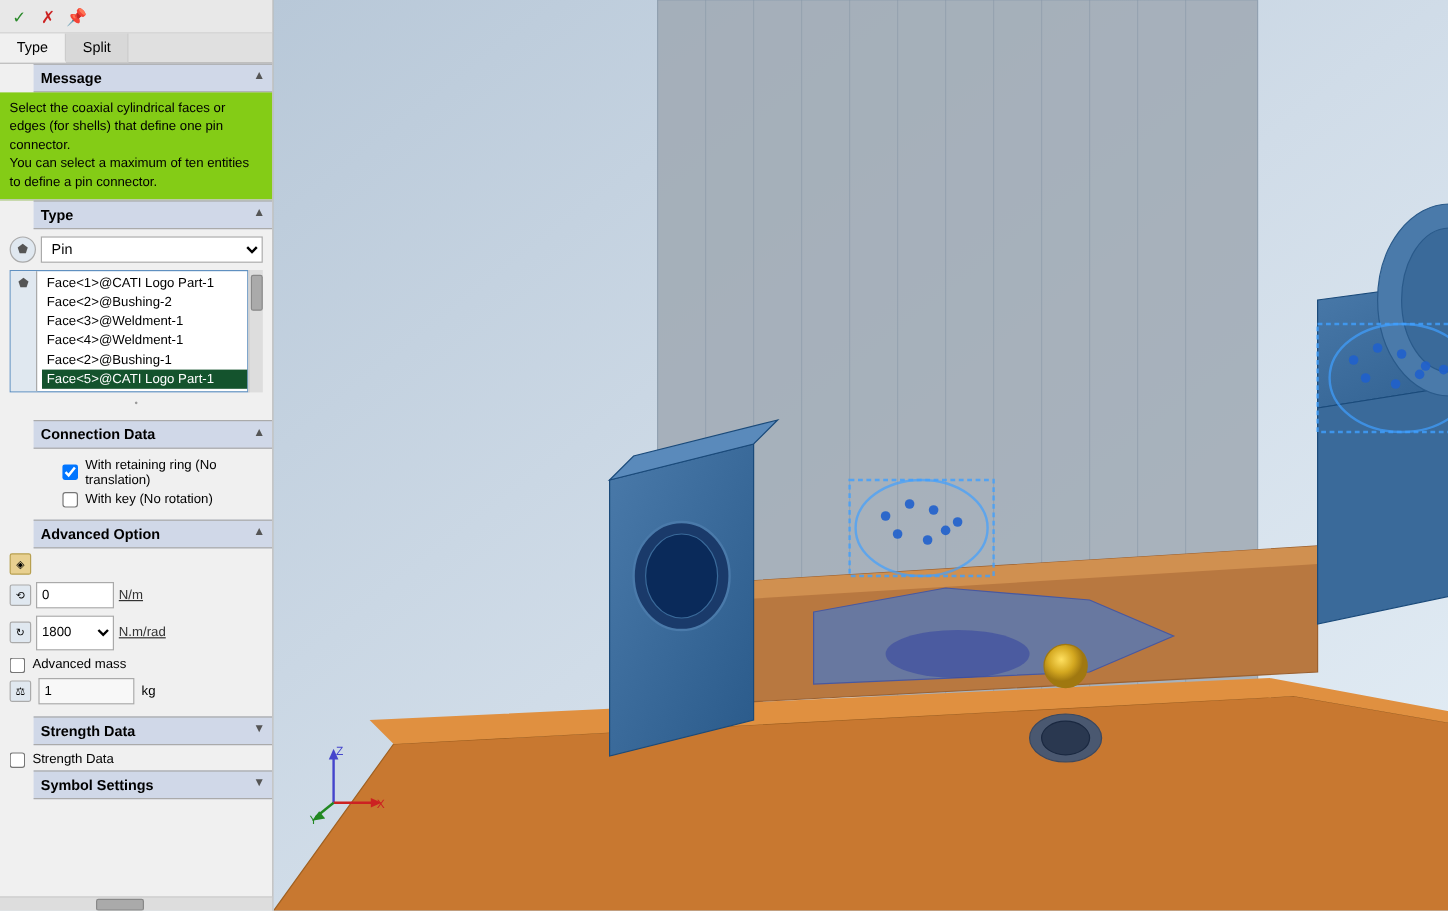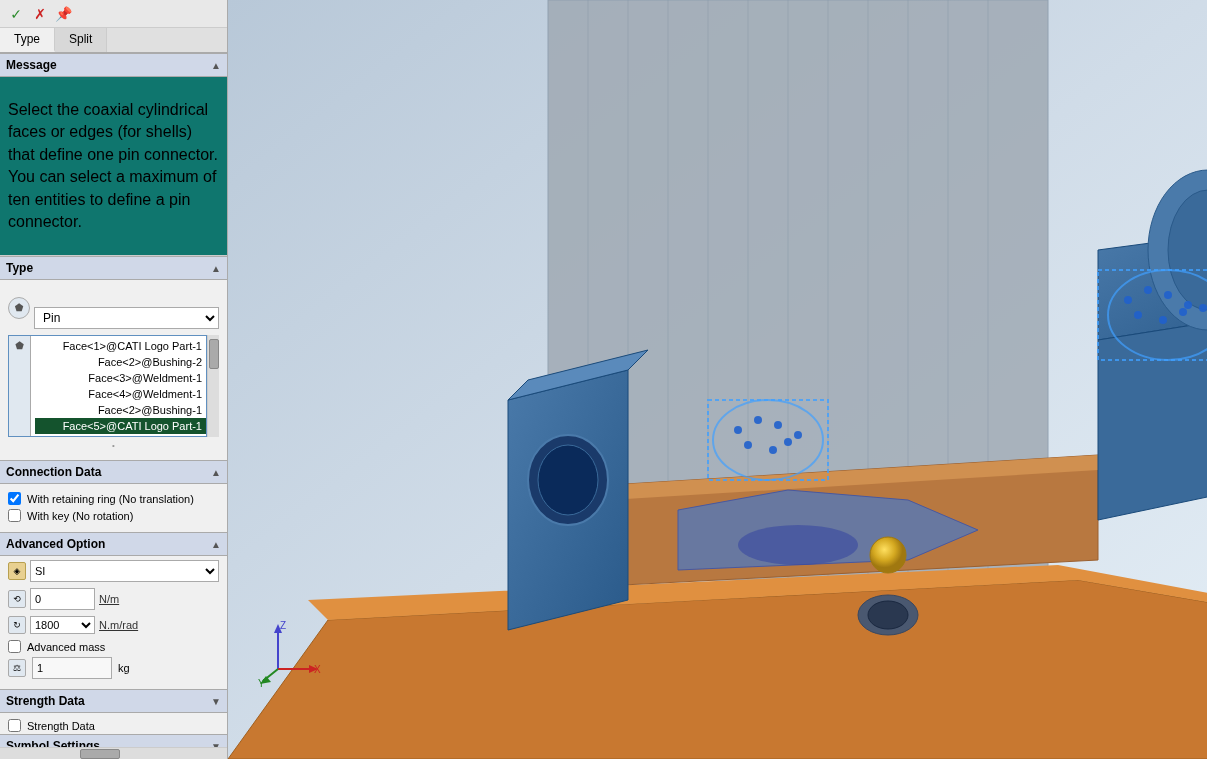--- a/index.html
+++ b/index.html
@@ -59,41 +59,42 @@
     
     .panel-content {
       flex: 1;
       overflow-y: auto;
       overflow-x: hidden;
     }
 
     
     .section-header {
       display: flex;
-      align-items: center;
+      align-items: flex-start;
       justify-content: space-between;
       background: #d0d8e8;
       padding: 4px 6px;
       font-weight: bold;
       font-size: 12px;
       border-top: 1px solid #aaa;
       border-bottom: 1px solid #aaa;
       cursor: pointer;
       user-select: none;
+      margin-left: 28px;
     }
     .section-header .chevron {
       font-size: 10px;
       color: #555;
     }
 
     
     .message-box {
-      background: #0f766e;
-      padding: 22px 8px;
-      font-size: 16px;
+      background: #84cc16;
+      padding: 6px 8px;
+      font-size: 11px;
       line-height: 1.4;
       color: #000;
       border-bottom: 1px solid #ccc;
     }
 
     
     .type-section {
       padding: 6px 8px;
     }
     .type-row {
@@ -112,21 +113,20 @@
       color: #555;
       flex-shrink: 0;
     }
     .type-select {
       flex: 1;
       height: 22px;
       font-size: 12px;
       border: 1px solid #aaa;
       background: white;
       padding: 0 4px;
-      margin-top: 21px;
     }
 
     
     .face-list {
       border: 1px solid #6090c0;
       background: white;
       margin: 0 6px 6px 6px;
       min-height: 100px;
       font-size: 11px;
     }
@@ -149,21 +149,20 @@
     .face-list-items {
       flex: 1;
       padding: 2px 0;
     }
     .face-item {
       padding: 2px 4px;
       cursor: pointer;
       white-space: nowrap;
       overflow: hidden;
       text-overflow: ellipsis;
-      text-align: right;
     }
     .face-item.selected {
       background: #14532d;
       color: white;
     }
 
     
     .scrollbar-vert {
       width: 12px;
       background: #ddd;
@@ -177,20 +176,21 @@
       border: 1px solid #888;
       position: absolute;
       top: 4px;
       left: 1px;
       border-radius: 2px;
     }
 
     
     .connection-section {
       padding: 4px 8px 6px 8px;
+      margin-left: 44px;
     }
     .checkbox-row {
       display: flex;
       align-items: center;
       gap: 6px;
       margin: 4px 0;
       font-size: 11px;
     }
     .checkbox-row input[type=checkbox] {
       margin: 0;
@@ -222,21 +222,21 @@
       background: white;
     }
     .adv-unit {
       font-size: 11px;
       color: #333;
       min-width: 40px;
       text-decoration: underline;
     }
     .adv-select-sm {
       width: 65px;
-      height: 18px;
+      height: 29px;
       font-size: 11px;
       border: 1px solid #aaa;
       background: white;
     }
 
     .mass-row {
       display: flex;
       align-items: center;
       gap: 6px;
       margin-bottom: 4px;
@@ -382,25 +382,20 @@
     </div>
 
     <div class="section-header">
       <span>Advanced Option</span>
       <span class="chevron">▲</span>
     </div>
     <div class="advanced-section">
 
       <div class="adv-row">
         <div class="adv-icon-sm" style="width:18px;height:18px;background:#e8d090;border:1px solid #b8a050;border-radius:2px;display:flex;align-items:center;justify-content:center;font-size:9px;flex-shrink:0;">◈</div>
-        <select class="adv-select">
-          <option>SI</option>
-          <option>IPS</option>
-          <option>CGS</option>
-        </select>
       </div>
 
       <div class="adv-row">
         <div style="width:18px;height:18px;background:#e0e8f0;border:1px solid #aaa;border-radius:2px;display:flex;align-items:center;justify-content:center;font-size:9px;flex-shrink:0;">⟲</div>
         <input type="text" class="adv-input" value="0" style="">
         <span class="adv-unit">N/m</span>
       </div>
 
       <div class="adv-row">
         <div style="width:18px;height:18px;background:#e0e8f0;border:1px solid #aaa;border-radius:2px;display:flex;align-items:center;justify-content:center;font-size:9px;flex-shrink:0;">↻</div>

